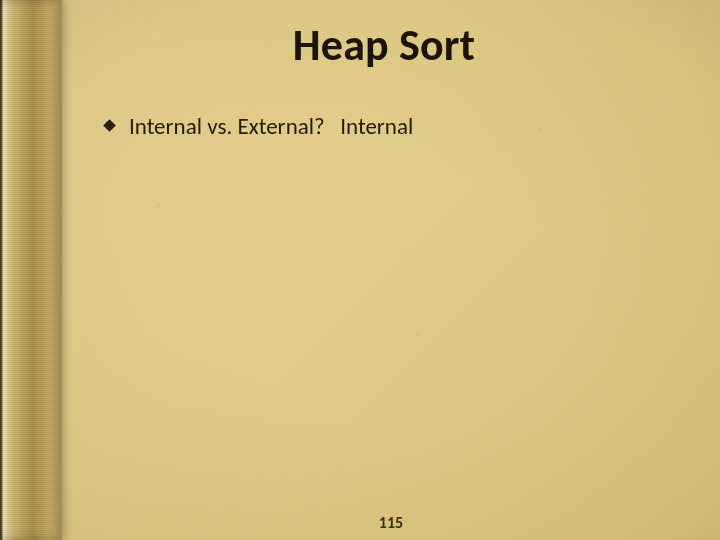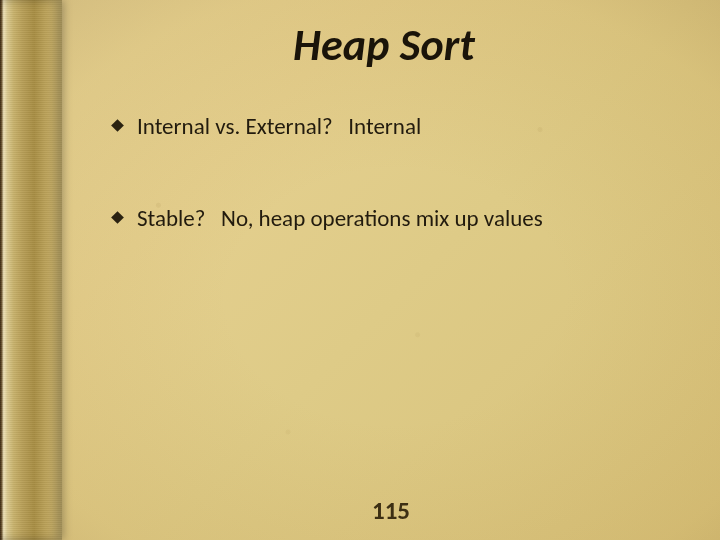--- a/index.html
+++ b/index.html
@@ -57,25 +57,24 @@
     box-sizing: border-box;
     color: #201a0f;
   }
   h1.title {
     margin: 0 0 40px 0;
     text-align: center;
     font-weight: 700;
     font-size: 44px;
     letter-spacing: 0.2px;
     color: #1a1409;
-    font-style: italic;
   }
   ul.bullets {
     list-style: none;
-    margin: 13px;
+    margin: 5px;
     padding: 0;
   }
   ul.bullets > li {
     position: relative;
     padding-left: 26px;
     font-size: 23px;
     line-height: 1.3;
     color: #221b0e;
     margin-bottom: 62px;
   }
@@ -90,24 +89,24 @@
     height: 9px;
     background: #2a2211;
     transform: rotate(45deg);
   }
   .answer {
     
   }
   .pagenum {
     position: absolute;
     left: 0; right: 0;
-    bottom: 14px;
+    bottom: 8px;
     text-align: center;
     font-weight: 700;
-    font-size: 25px;
+    font-size: 16px;
     color: #3c2f13;
     font-family: "Candara", "Calibri", serif;
   }
 </style>
 </head>
 <body>
 
 <div class="page">
   <div class="spine"></div>
 
@@ -117,25 +116,19 @@
 
     <ul class="bullets">
 
       <li>
         <span class="diamond"></span>
         <span>Internal vs. External?</span>
         <span>&nbsp;</span>
         <span class="answer">Internal</span>
       </li>
 
-      <li>
-        <span class="diamond"></span>
-        <span>Stable?</span>
-        <span>&nbsp;</span>
-        <span class="answer">No, heap operations mix up values</span>
-      </li>
 
 
     </ul>
 
     <div class="pagenum">115</div>
   </div>
 </div>
 
 </body></html>

